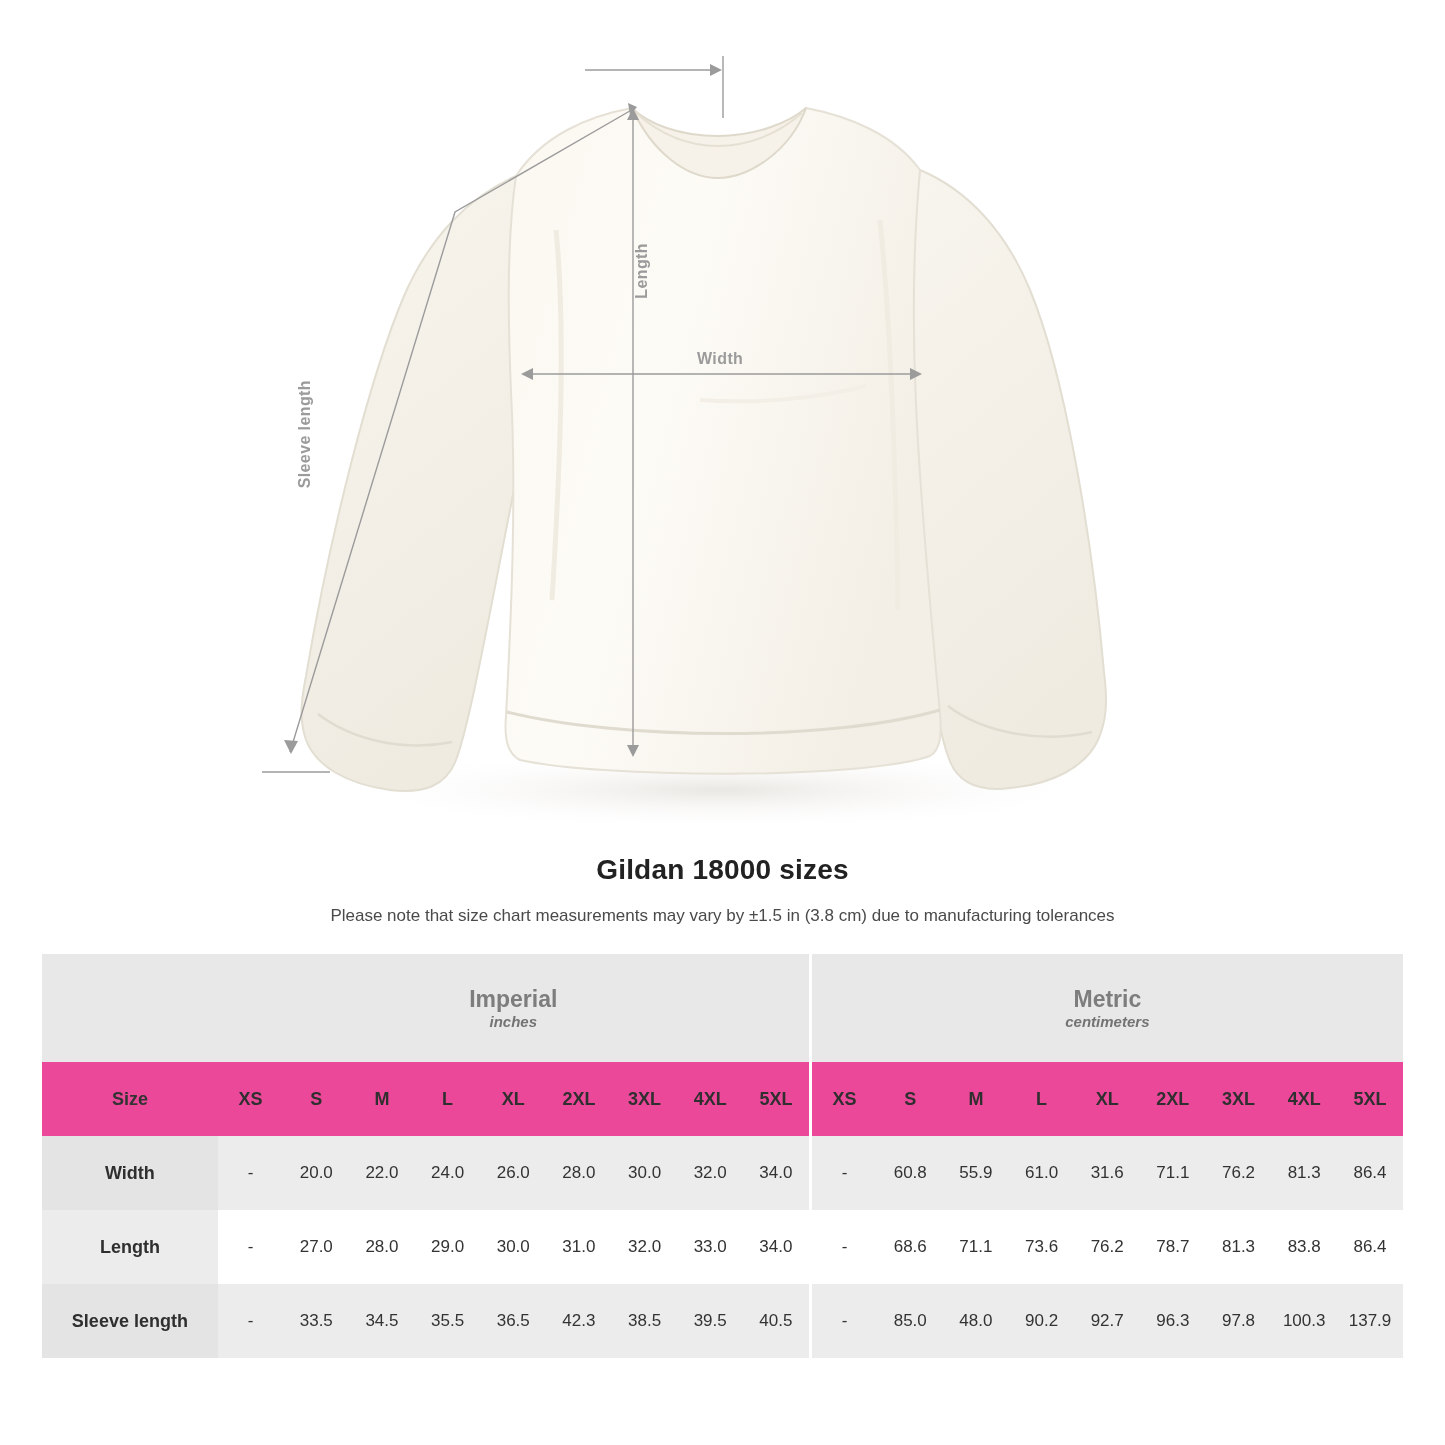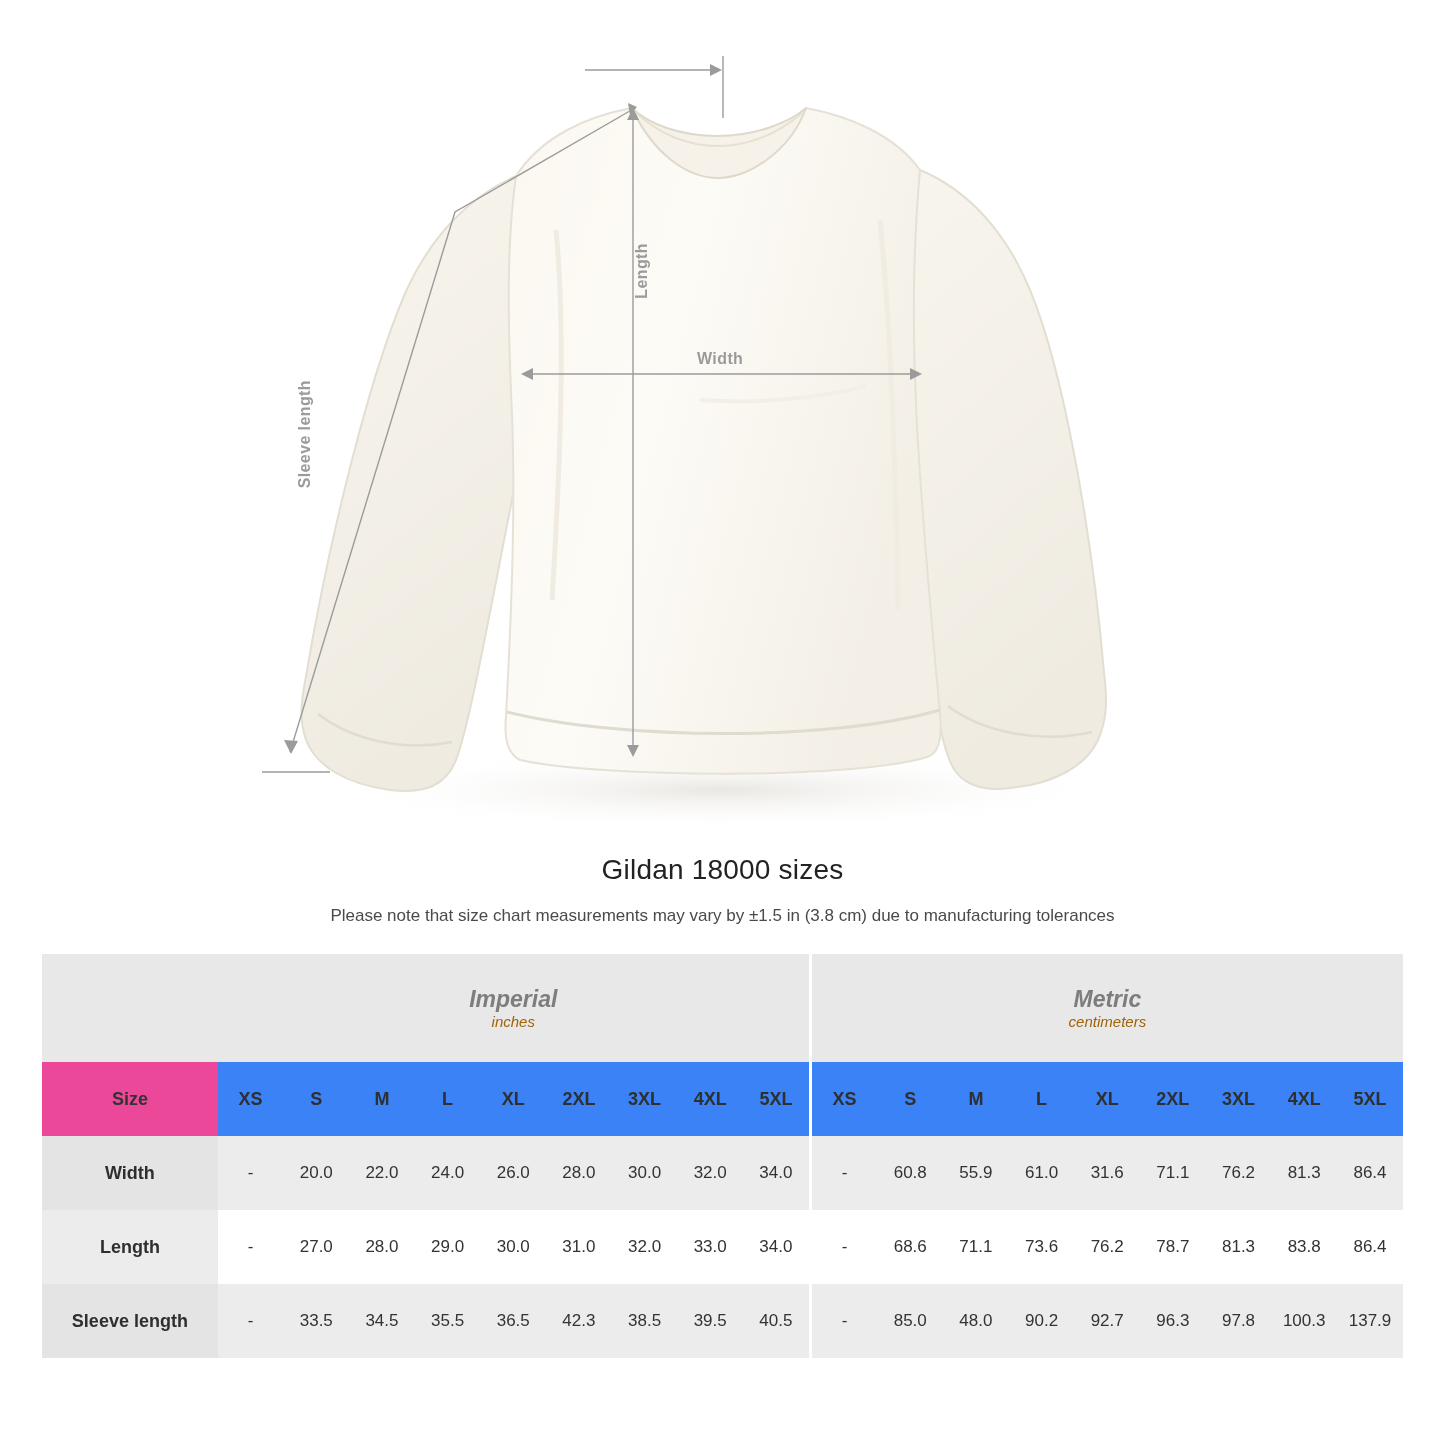--- a/index.html
+++ b/index.html
@@ -54,21 +54,21 @@
     left: 296px;
     top: 380px;
     writing-mode: vertical-rl;
     transform: rotate(180deg);
   }
 
   
   .title {
     text-align: center;
     font-size: 28px;
-    font-weight: normal;
+    font-weight: bold;
     color: #222222;
     margin: 14px 0 0 0;
     letter-spacing: 0.2px;
   }
   .subtitle {
     text-align: center;
     font-size: 17px;
     color: #4a4a4a;
     margin: 20px 0 0 0;
   }
@@ -90,33 +90,33 @@
     font-size: 17px;
     color: #333333;
     font-weight: normal;
   }
   .unit-head {
     height: 108px;
     background: #e8e8e8;
   }
   .unit-head .unit-name {
     font-size: 23px;
-    font-style: italic;
     font-weight: bold;
     color: #7d7d7d;
     line-height: 1.2;
   }
   .unit-head .unit-sub {
     font-size: 15px;
     font-style: italic;
-    color: #a16207;
+    color: #737373;
+    font-weight: bold;
   }
   .row-header td {
     height: 74px;
-    background: #3b82f6;
+    background: #ec4899;
   }
   .row-header td.rowlab {
     background: #ec4899;
     font-weight: bold;
     font-size: 18px;
   }
   .row-header td.size-col {
     font-weight: bold;
     font-size: 18px;
     color: #2f2f2f;

